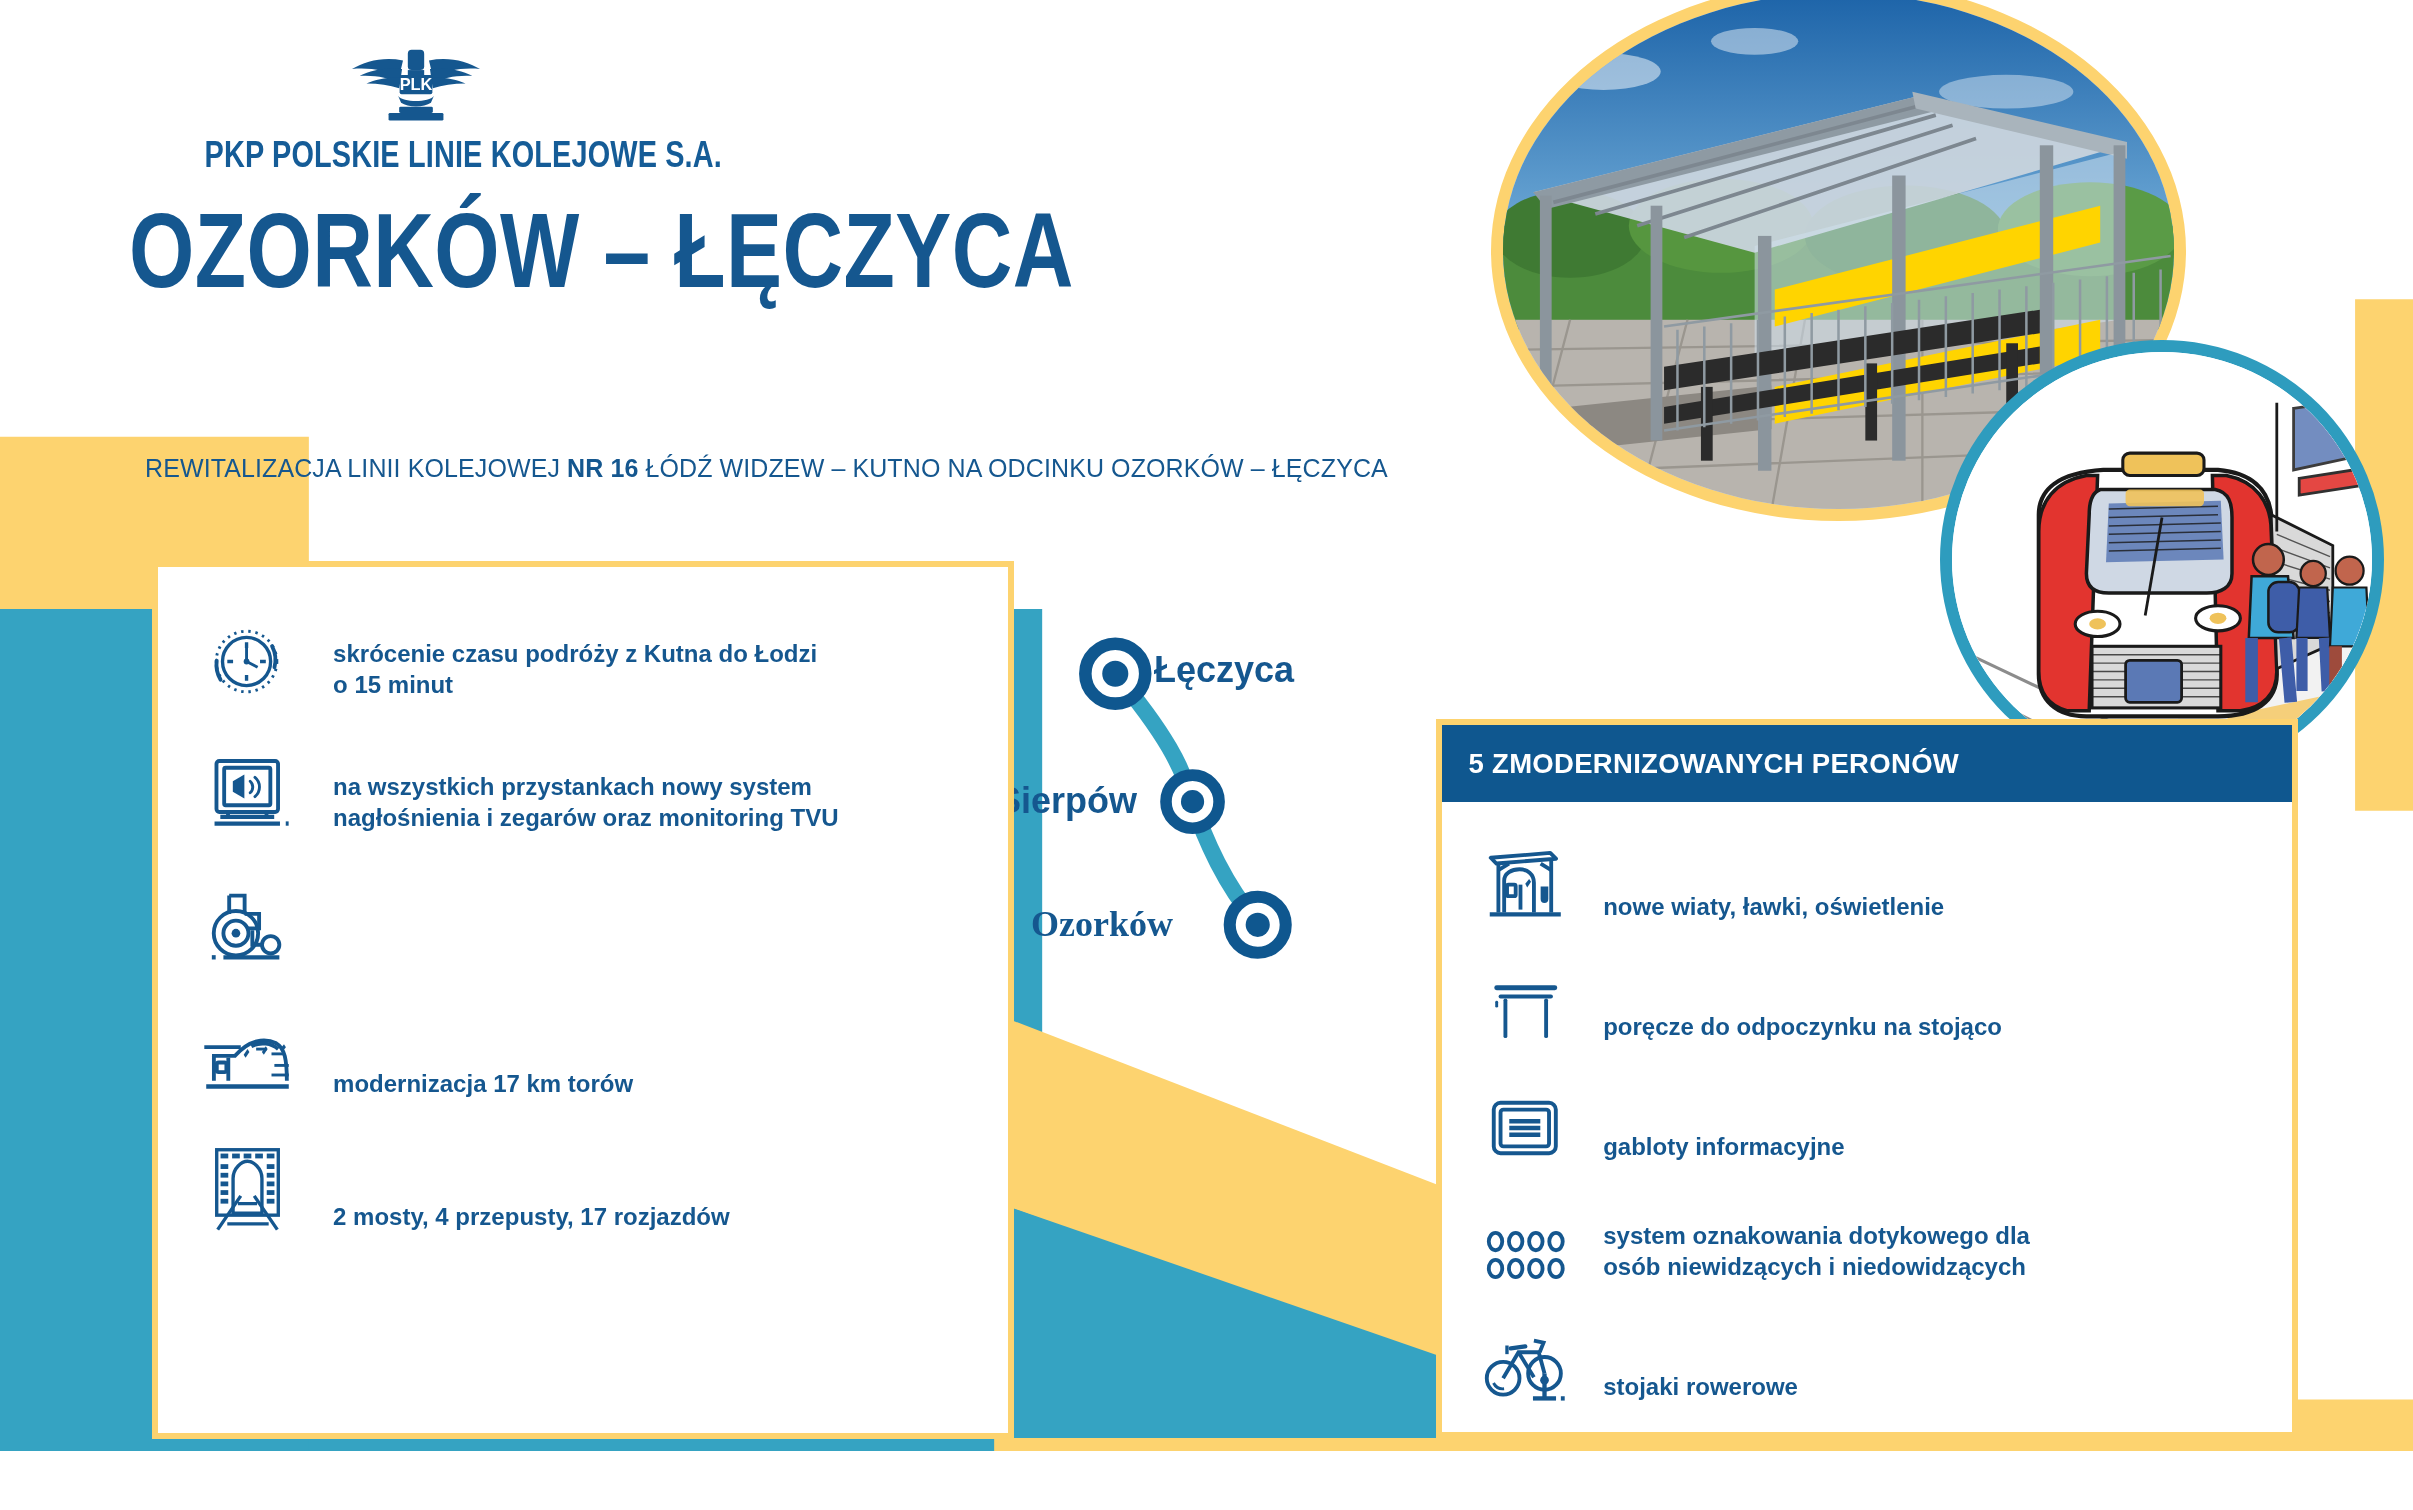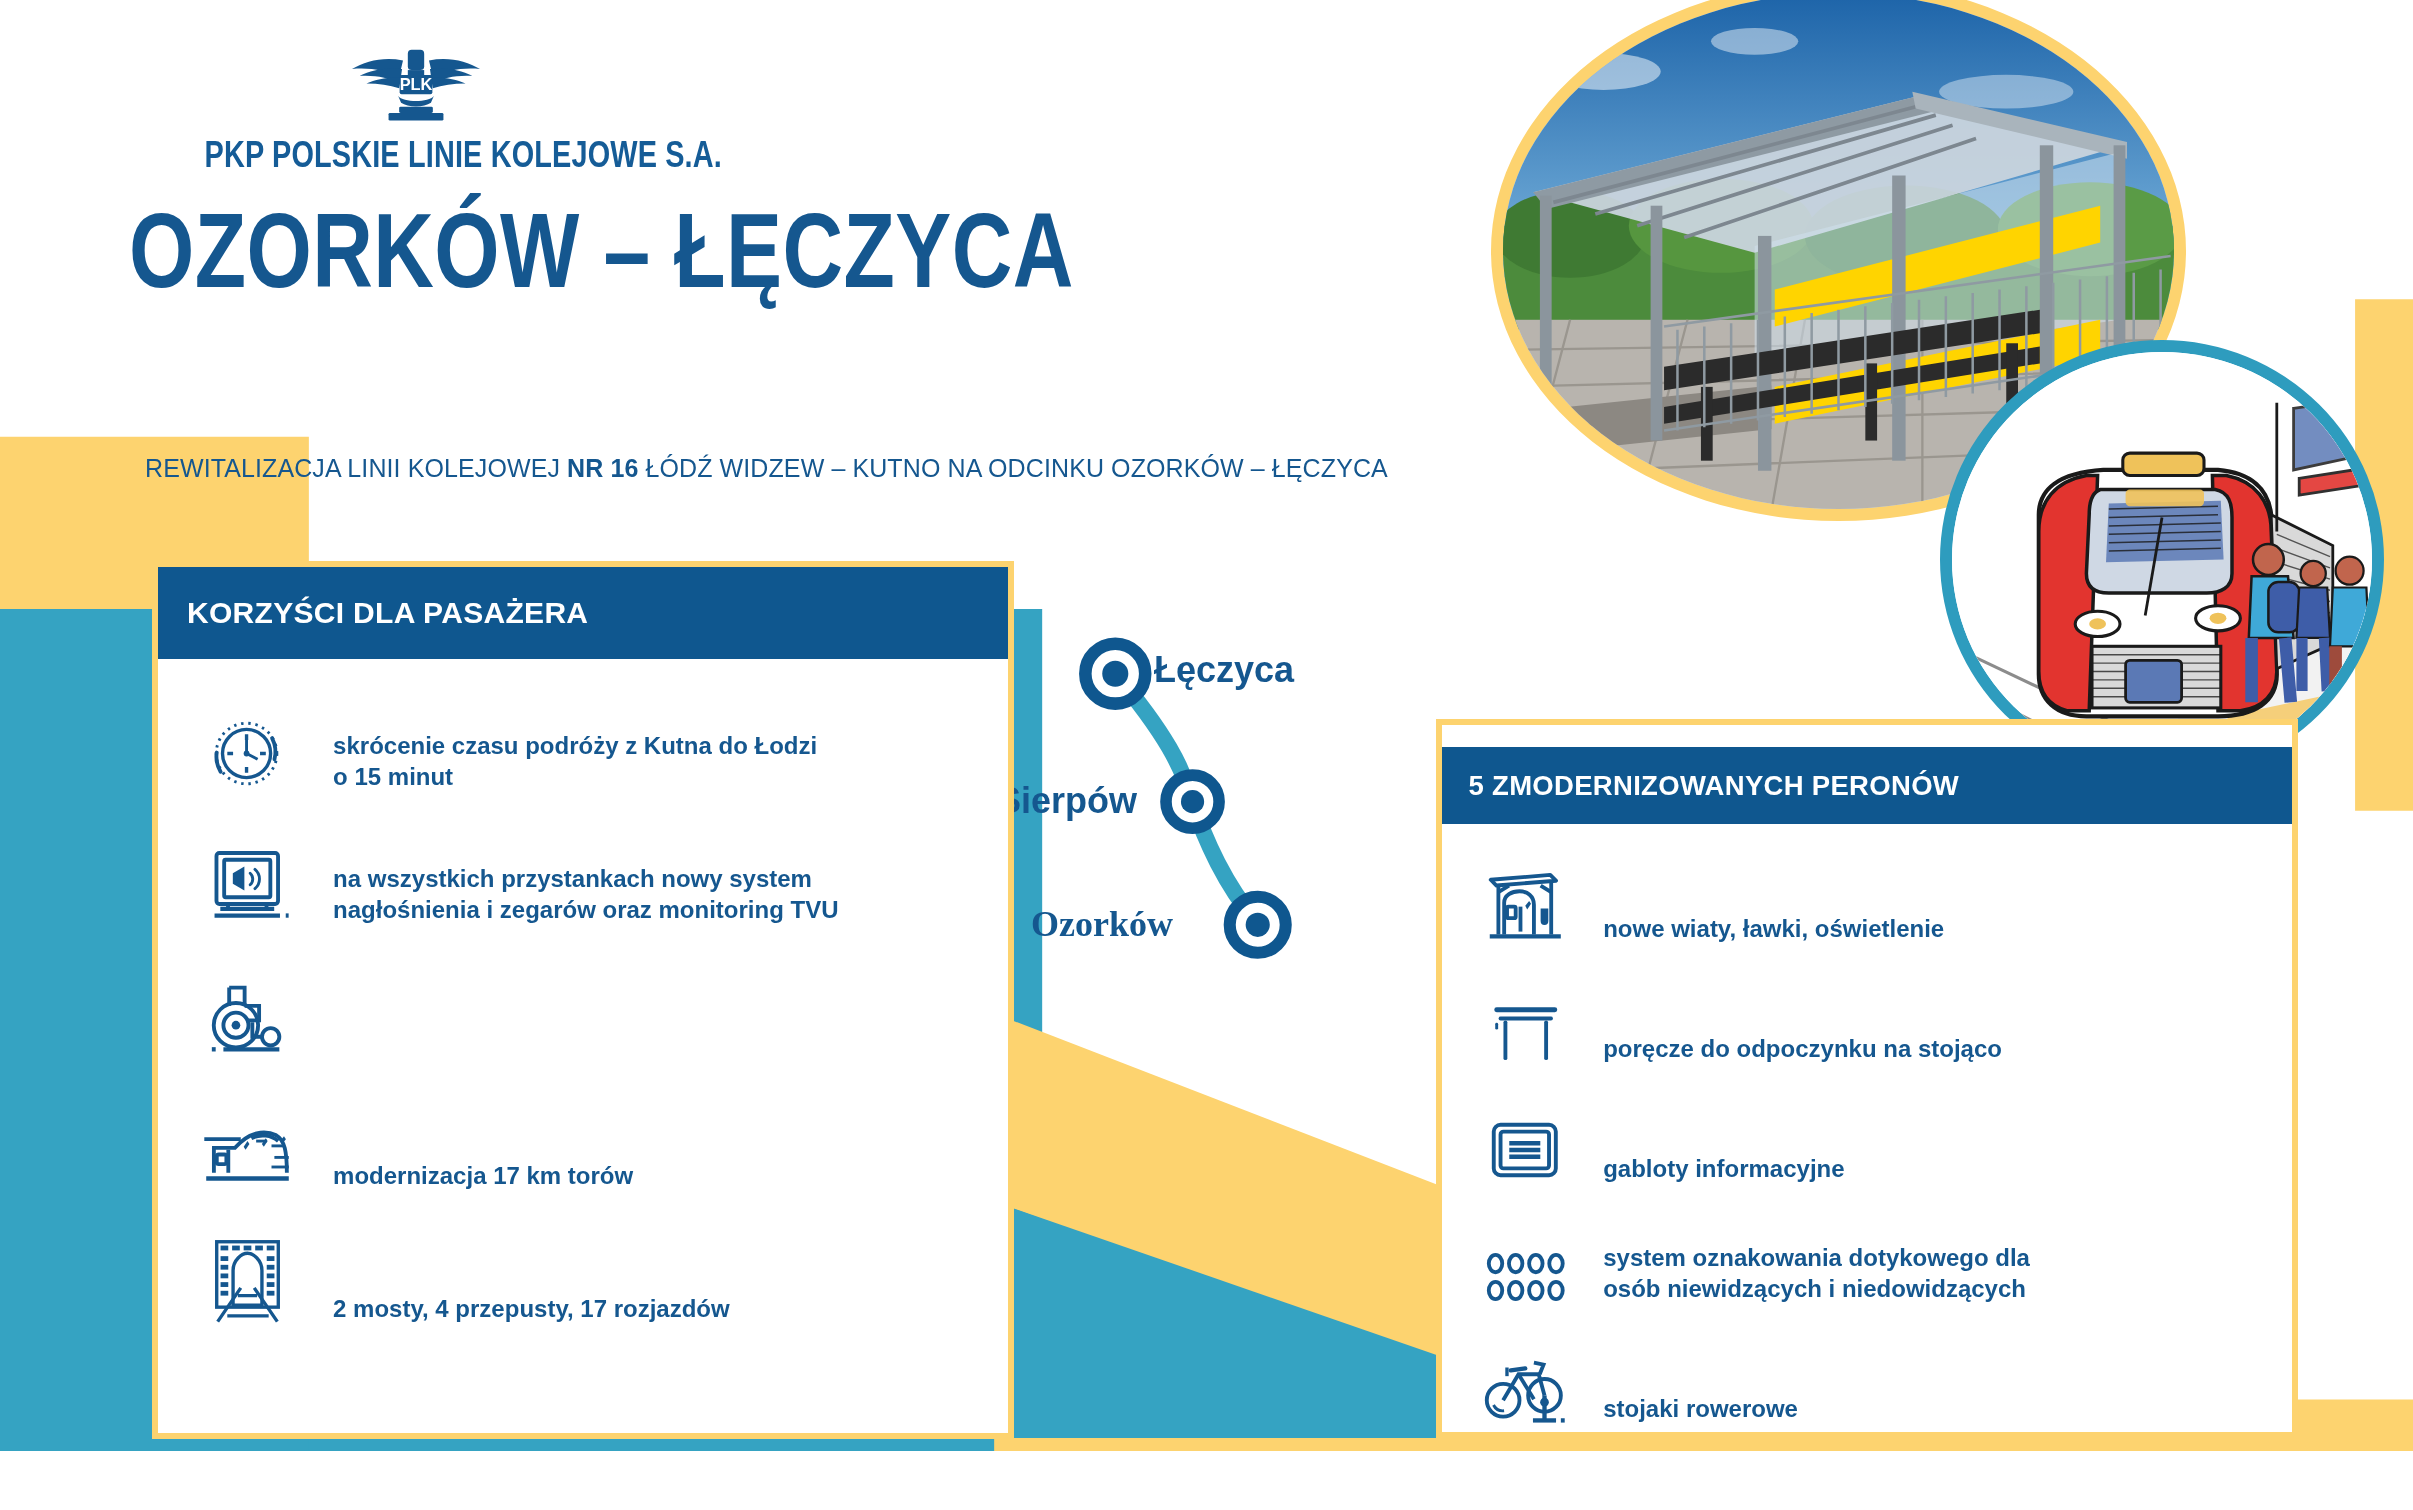--- a/index.html
+++ b/index.html
@@ -37,21 +37,21 @@
 
   
   #panel-left{left:152px;top:561px;width:850px;height:866px;}
   #panel-left .panel-header{height:92px;padding-left:29px;}
   #panel-left .frow{height:133px;padding-left:14.5px;}
   #panel-left .ficon{width:150px;}
   #panel-left .ftext{margin-left:10.6px;}
 
   
   #panel-right{left:1436px;top:719px;width:850px;height:707px;}
-  #panel-right .panel-header{height:77px;padding-left:26.5px;margin-top:22px;}
+  #panel-right .panel-header{height:77px;padding-left:26.5px;}
   #panel-right .panel-title{font-size:27.5px;}
   #panel-right .frow{height:120px;padding-left:14.5px;}
   #panel-right .ficon{width:138px;}
   #panel-right .ftext{margin-left:8.7px;}
 
   
   #route{position:absolute;left:1038px;top:623px;width:396px;height:367px;}
   .stop-label{position:absolute;color:#15578F;font-weight:bold;font-size:36px;white-space:nowrap;}
 
   
@@ -287,23 +287,20 @@
     <g>
       <circle cx="455" cy="625" r="58" fill="#ffffff" stroke="#0F578F" stroke-width="25"></circle>
       <circle cx="455" cy="625" r="25" fill="#0F578F"></circle>
     </g>
   </svg>
   <div class="stop-label" style="left:1154px;top:649px;">Łęczyca</div>
   <div class="stop-label" style="left:997px;top:780px;">Sierpów</div>
   <div class="stop-label" style="left:1031px;top:903px;font-family:Liberation Serif, serif;">Ozorków</div>
 
   <div class="panel" id="panel-left">
-    <div class="panel-header">
-      <div class="panel-title">KORZYŚCI DLA PASAŻERA</div>
-    </div>
     <div class="panel-body">
 
       <div class="frow">
         <div class="ficon">
           <svg width="92" height="77" viewBox="0 0 190 160">
             <g fill="none" stroke="#15578F" stroke-width="7">
               <circle cx="92" cy="80" r="50"></circle>
               <path d="M92 40 L92 52 M92 108 L92 120 M52 80 L64 80 M120 80 L132 80"></path>
               <path d="M92 80 L92 50 M92 80 L115 92" stroke-width="6"></path>
               <path d="M145 48 A62 62 0 0 1 150 92" stroke-width="8" stroke-linecap="round"></path>

